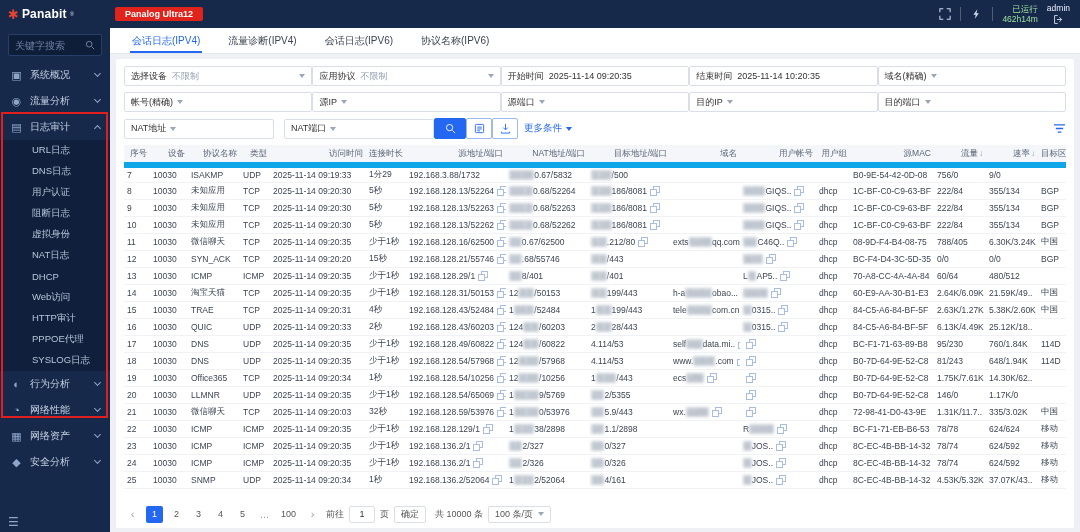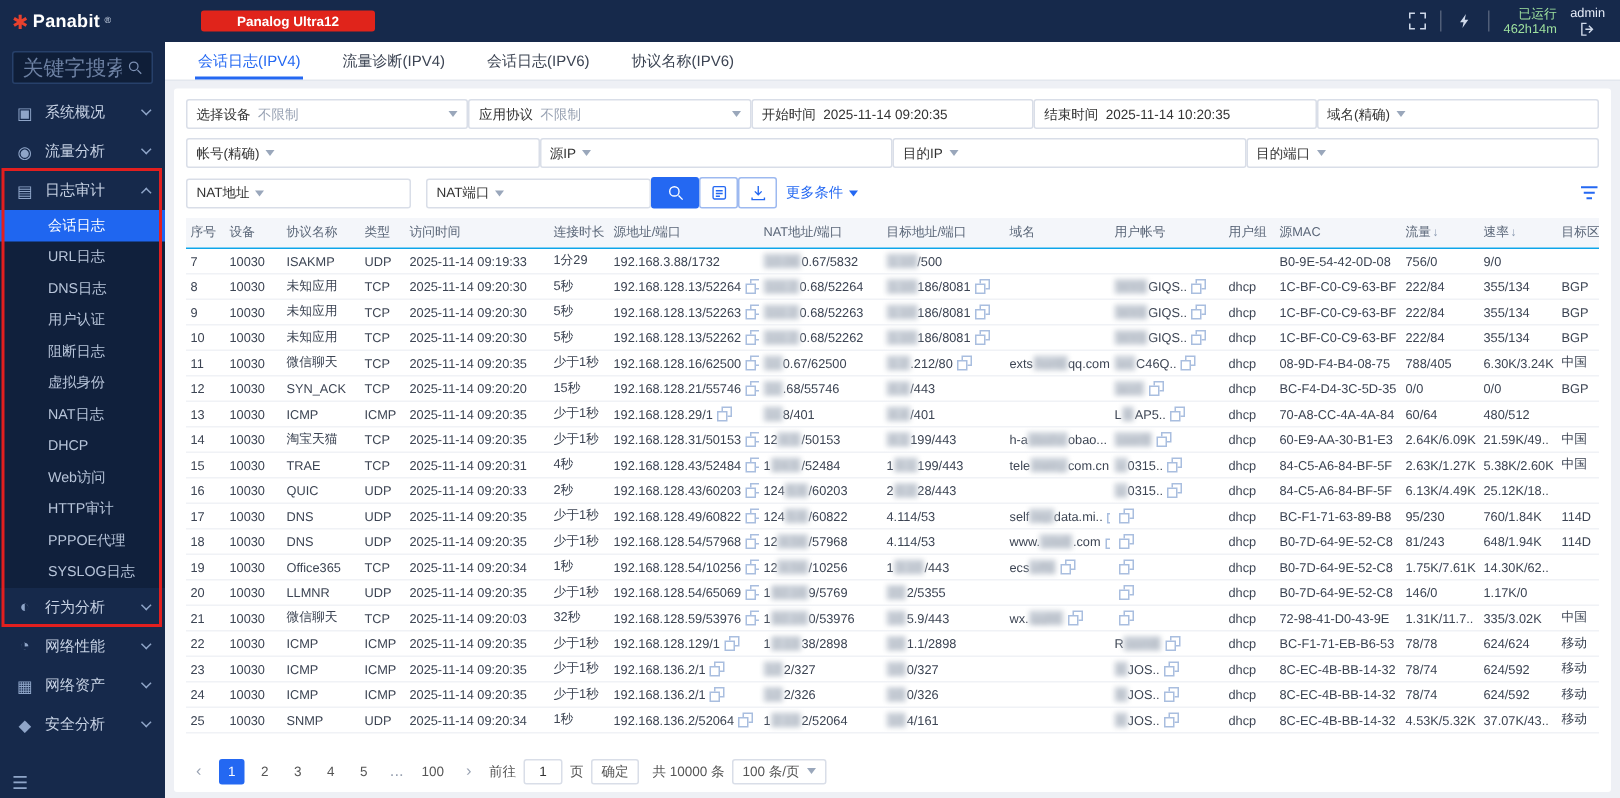--- a/index.html
+++ b/index.html
@@ -6,32 +6,32 @@
   html,body { width:1080px; height:532px; }
   body { font-family:"Liberation Sans","DejaVu Sans",sans-serif; overflow:hidden; background:#eef0f5; font-size:10px; }
   .app { position:relative; width:1080px; height:532px; display:flex; flex-direction:column; }
 
   
   .topbar { height:28px; background:#16294b; display:flex; align-items:center; color:#fff; flex:0 0 28px; }
   .logo-area { width:110px; display:flex; align-items:center; padding-left:8px; gap:3px; flex:0 0 110px; }
   .logo-mark { color:#e8412e; font-size:13px; line-height:1; }
   .logo-text { font-size:12px; font-weight:bold; letter-spacing:.2px; color:#fff; }
   .reg { font-size:6px; vertical-align:super; color:#cfd9ea; }
-  .badge { background:#e0241b; color:#fff; font-size:9px; padding:2px 24px; border-radius:2px; margin-left:24px; font-weight:bold; }
+  .badge { background:#e0241b; color:#fff; font-size:9px; padding:2px 10px; border-radius:2px; margin-left:5px; font-weight:bold; }
   .topbar-right { margin-left:auto; display:flex; align-items:center; gap:9px; padding-right:10px; }
   .tb-icon { width:13px; height:13px; display:flex; align-items:center; justify-content:center; cursor:pointer; }
   .tb-div { width:1px; height:14px; background:rgba(255,255,255,.25); }
   .uptime { text-align:right; line-height:1.2; font-size:8.5px; color:#9fe29f; }
   .userbox { text-align:right; line-height:1.2; font-size:8.5px; color:#e8eefa; display:flex; flex-direction:column; align-items:center; }
 
   
   .body-row { flex:1; display:flex; min-height:0; }
   .sidebar { width:110px; background:#16294b; position:relative; color:#c7d2e4; flex:0 0 110px; }
   .sb-search { margin:6px 8px; height:22px; background:#0f1e38; border:1px solid #27406a; border-radius:2px; display:flex; align-items:center; padding:0 6px; gap:4px; }
-  .sb-search input { flex:1; min-width:0; background:transparent; border:none; outline:none; color:#9eb1cf; font-size:14px; }
+  .sb-search input { flex:1; min-width:0; background:transparent; border:none; outline:none; color:#9eb1cf; font-size:10px; }
   .sb-search input::placeholder { color:#6d81a3; }
   .mi { height:26px; display:flex; align-items:center; padding:0 10px; gap:7px; font-size:10px; cursor:pointer; }
   .mi .micon { font-size:11px; width:13px; color:#8fa5c8; text-align:center; }
   .chev { width:5px; height:5px; border-right:1px solid #8fa5c8; border-bottom:1px solid #8fa5c8; transform:rotate(45deg); margin-left:auto; margin-top:-3px; }
   .chev.up { transform:rotate(-135deg); margin-top:3px; }
   .submenu { background:#10203c; }
   .smi { height:21px; display:flex; align-items:center; padding-left:32px; font-size:9.5px; color:#b7c4d9; cursor:pointer; }
   .smi.active { background:#1f66f0; color:#fff; }
   .sb-collapse { position:absolute; bottom:3px; left:8px; color:#8fa5c8; font-size:12px; cursor:pointer; }
   .red-box { position:absolute; left:1px; top:84px; width:107px; height:306px; border:2px solid #e21f1f; pointer-events:none; z-index:5; }
@@ -59,21 +59,21 @@
   .btn-primary { width:32px; background:#2468f2; border:1px solid #2468f2; }
   .btn-outline { width:26px; background:#fff; border:1px solid #9db9f0; }
   .more-link { color:#2468f2; font-size:9.5px; display:flex; align-items:center; gap:4px; margin-left:6px; cursor:pointer; white-space:nowrap; }
   .more-caret { width:0; height:0; border-left:3px solid transparent; border-right:3px solid transparent; border-top:4px solid #2468f2; }
   .flex-sp { flex:1; }
   .fsort { flex:0 0 auto; cursor:pointer; display:flex; align-items:center; }
 
   
   .tablewrap { flex:1; min-height:0; overflow:hidden; }
   table { border-collapse:collapse; table-layout:fixed; width:948px; }
-  th { background:#f4f6fa; color:#5a6678; font-weight:normal; font-size:8.5px; text-align:left; padding:0 3px; height:20px; white-space:nowrap; overflow:hidden; border-bottom:1px solid #0ea5e9; }
+  th { background:#f4f6fa; color:#5a6678; font-weight:normal; font-size:8.5px; text-align:right; padding:0 3px; height:20px; white-space:nowrap; overflow:hidden; border-bottom:6px solid #0ea5e9; }
   td { font-size:8.5px; color:#3c4453; padding:0 3px; height:17px; white-space:nowrap; overflow:hidden; border-bottom:1px solid #f0f2f6; }
   .blur { display:inline-block; background:#ccd2da; color:#a9b0bb; filter:blur(1.6px); border-radius:1px; padding:0 2px; line-height:10px; }
   .cpy { display:inline-block; position:relative; width:9px; height:9px; margin-left:3px; vertical-align:-1px; cursor:pointer; }
   .cpy::before { content:""; position:absolute; left:3px; top:0; width:5px; height:5px; border:1px solid #a9bedf; background:#fff; }
   .cpy::after { content:""; position:absolute; left:0; top:3px; width:5px; height:5px; border:1px solid #a9bedf; background:#fff; }
   .sort-arrow { color:#8a99b0; font-size:8px; margin-left:1px; }
 
   
   .pager { height:24px; display:flex; align-items:center; gap:5px; font-size:9px; color:#555; padding-top:4px; flex:0 0 24px; }
   .pg { min-width:17px; height:17px; border-radius:2px; display:flex; align-items:center; justify-content:center; padding:0 3px; cursor:pointer; color:#555; }
@@ -146,21 +146,20 @@
             <span class="micon">◉</span>
             <span class="milab">流量分析</span>
             <span class="chev"></span>
           </div>
           <div class="mi">
             <span class="micon">▤</span>
             <span class="milab">日志审计</span>
             <span class="chev up"></span>
           </div>
           <div class="submenu">
-            <div class="smi active">会话日志</div>
             <div class="smi">URL日志</div>
             <div class="smi">DNS日志</div>
             <div class="smi">用户认证</div>
             <div class="smi">阻断日志</div>
             <div class="smi">虚拟身份</div>
             <div class="smi">NAT日志</div>
             <div class="smi">DHCP</div>
             <div class="smi">Web访问</div>
             <div class="smi">HTTP审计</div>
             <div class="smi">PPPOE代理</div>
@@ -241,20 +240,27 @@
               <div class="field">
                 <span class="f-lab">
                   <span>帐号(精确)</span>
                   <span class="f-caret"></span>
                 </span>
                 <span class="f-val"></span>
               </div>
               <div class="field">
                 <span class="f-lab">
                   <span>源IP</span>
+                  <span class="f-caret"></span>
+                </span>
+                <span class="f-val"></span>
+              </div>
+              <div class="field">
+                <span class="f-lab">
+                  <span>源端口</span>
                   <span class="f-caret"></span>
                 </span>
                 <span class="f-val"></span>
               </div>
               <div class="field">
                 <span class="f-lab">
                   <span>目的IP</span>
                   <span class="f-caret"></span>
                 </span>
                 <span class="f-val"></span>

